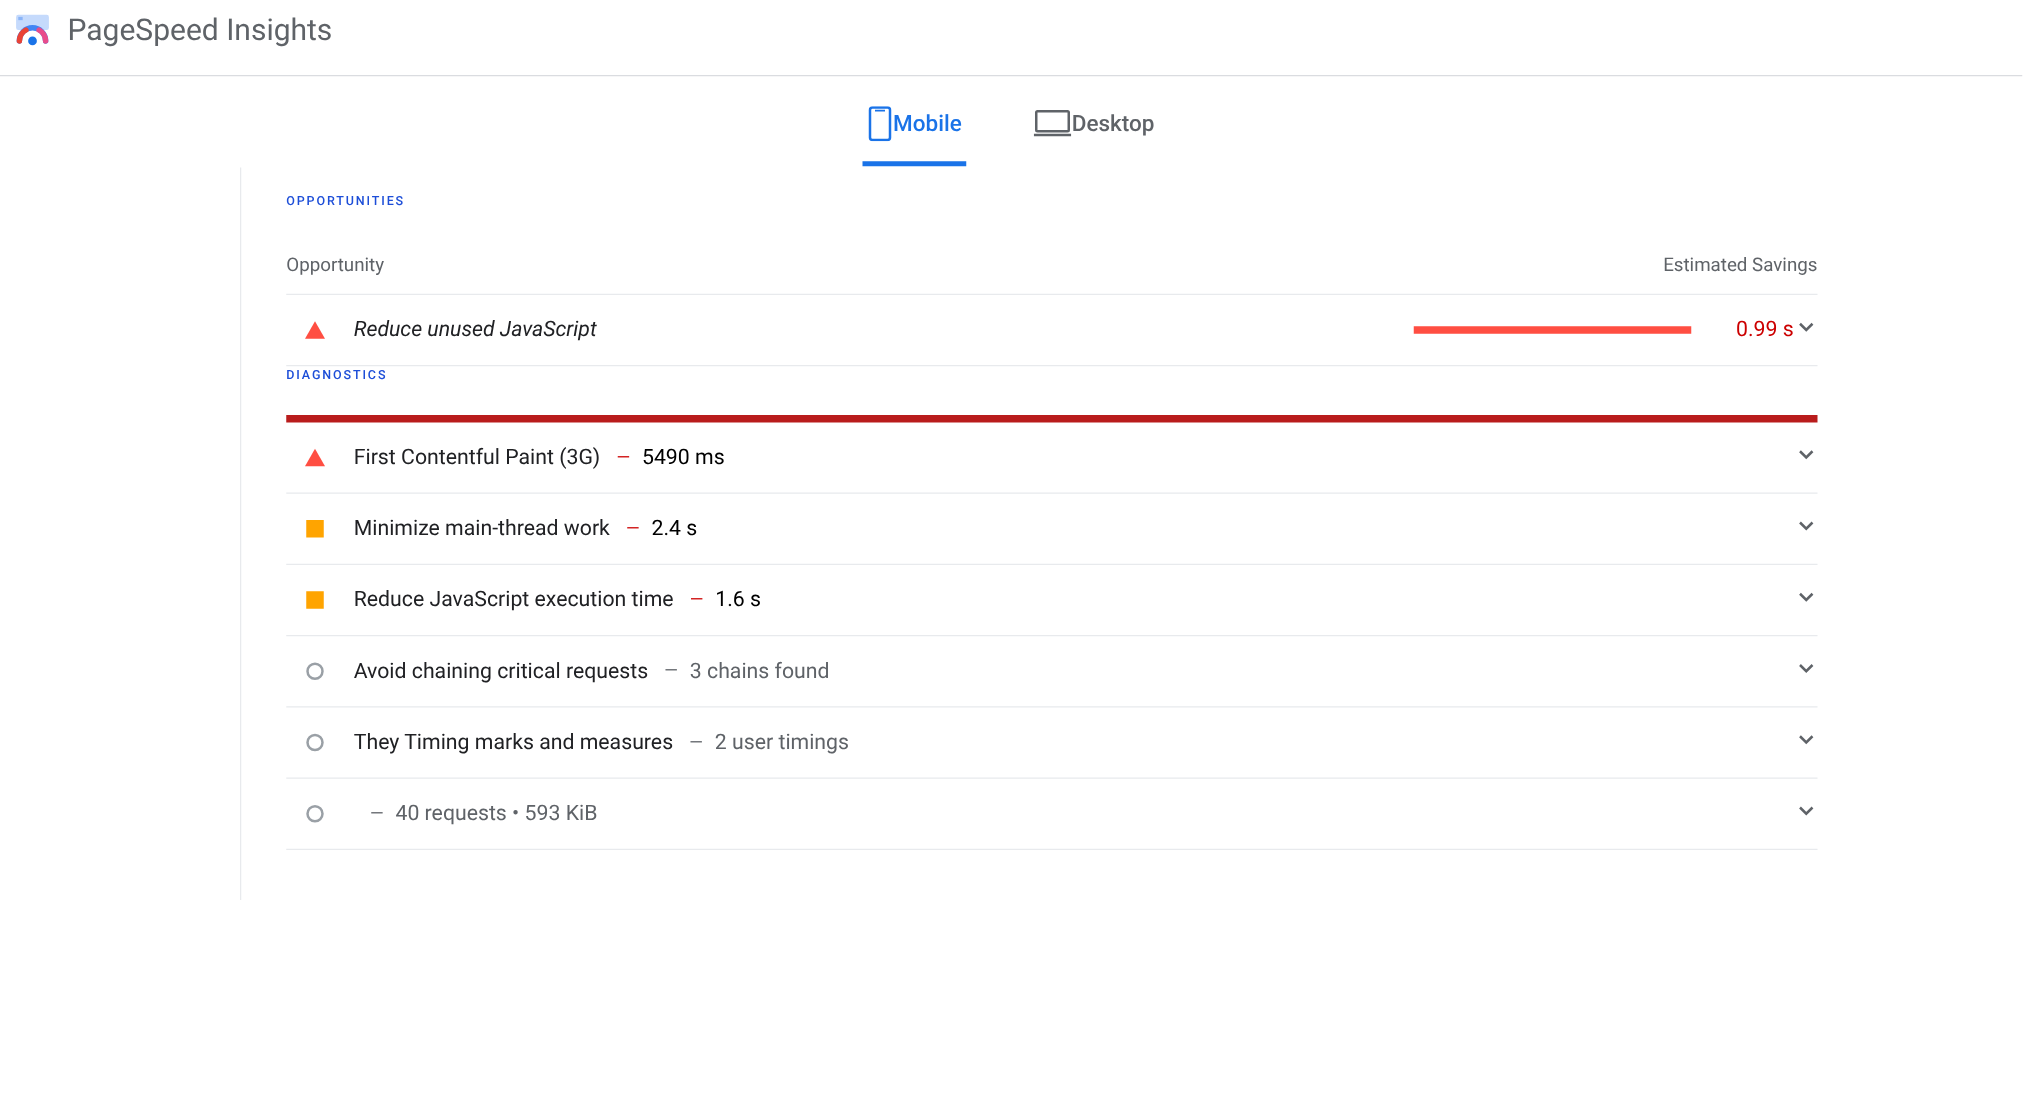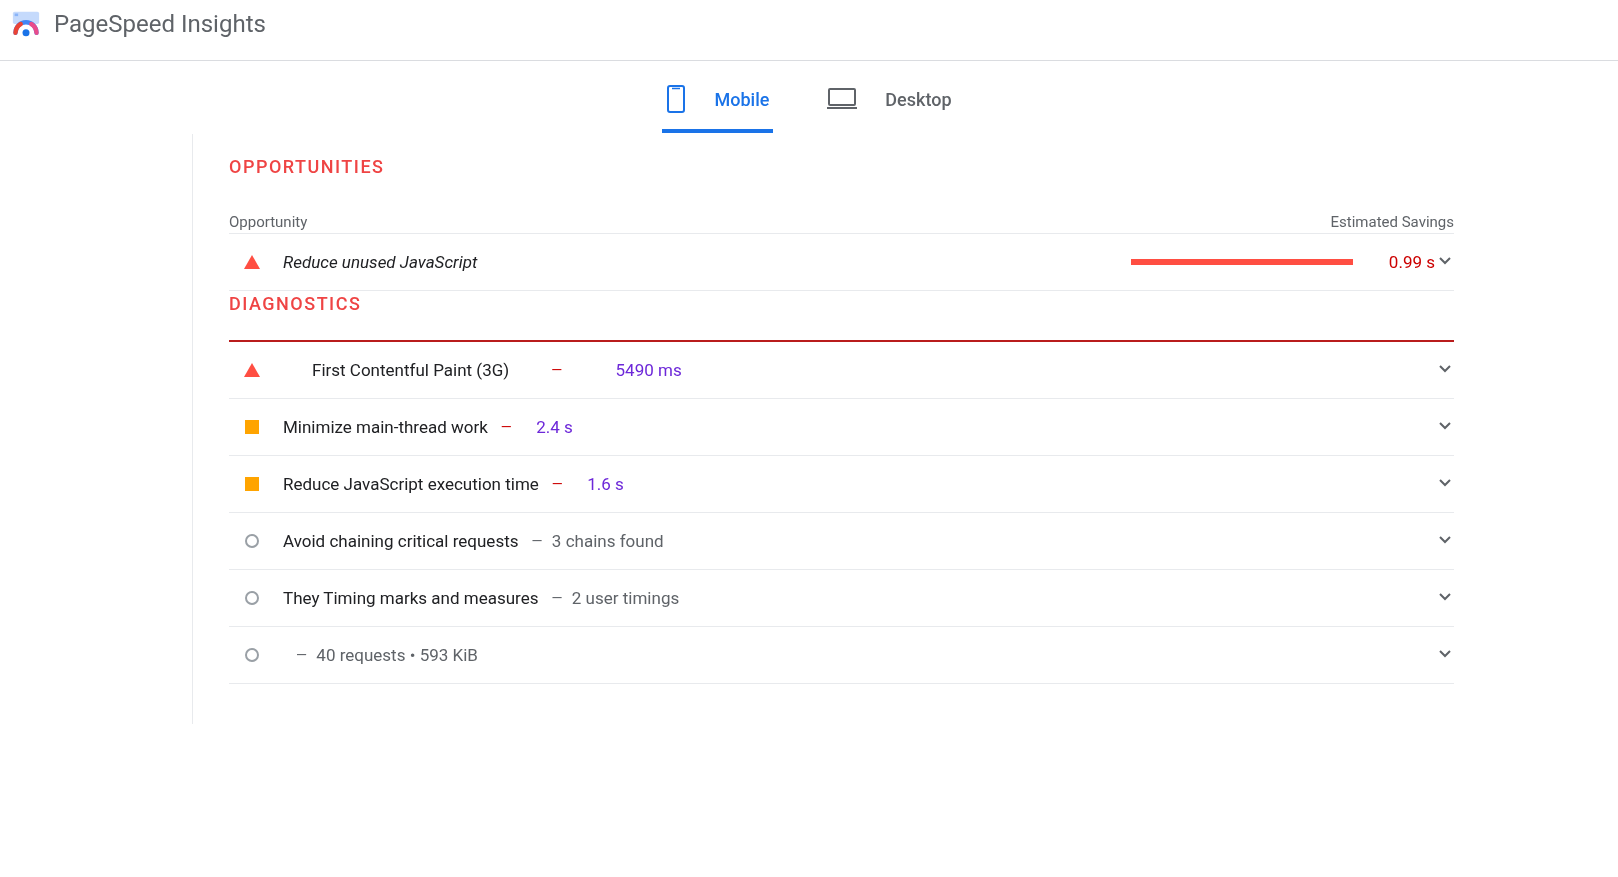--- a/index.html
+++ b/index.html
@@ -31,21 +31,21 @@
 .tabs {
   display: flex;
   justify-content: center;
   gap: 50px;
   padding: 16px 0 0 0;
   border-bottom: 1px solid #fff;
 }
 .tab {
   display: flex;
   align-items: center;
-  gap: 28px;
+  gap: 0;
   padding: 8px 4px 16px 4px;
   cursor: pointer;
   font-size: 18px;
   font-weight: 500;
   color: #5f6368;
   border-bottom: 4px solid transparent;
 }
 .tab.active {
   color: #1a73e8;
   border-bottom-color: #1a73e8;
@@ -57,33 +57,33 @@
 }
 .content {
   max-width: 1270px;
   margin: 0 auto;
   padding: 20px 8px 40px 8px;
   border-left: 1px solid #e8eaed;
   margin-left: 192px;
   padding-left: 36px;
 }
 .section-title {
-  font-size: 18px;
+  font-size: 10px;
   font-weight: 500;
-  color: #ef4444;
+  color: #1d4ed8;
   letter-spacing: 1.5px;
   margin-bottom: 26px;
   margin-top: 2px;
 }
 .col-headers {
   display: flex;
   justify-content: space-between;
   color: #5f6368;
   font-size: 15px;
-  padding: 10px 0 2px 0;
+  padding: 10px 0 14px 0;
   border-bottom: 1px solid #e8eaed;
 }
 .opportunity-row {
   display: flex;
   align-items: center;
   padding: 18px 0;
   border-bottom: 1px solid #e8eaed;
   cursor: pointer;
 }
 .row-icon {
@@ -131,30 +131,30 @@
   color: #1a73e8;
   text-decoration: none;
 }
 .diag-row {
   display: flex;
   align-items: center;
   padding: 18px 0;
   border-bottom: 1px solid #e8eaed;
   cursor: pointer;
 }
-.diag-row:first-of-type { border-top: 2px solid #b91c1c; gap: 29px; }
+.diag-row:first-of-type { border-top: 6px solid #b91c1c; }
 .diag-label {
   font-size: 17px;
   color: #202124;
 }
 .diag-detail {
   font-size: 17px;
   color: #5f6368;
 }
-.diag-detail.red { color: #6d28d9; margin-left: 15px; }
+.diag-detail.red { color: #000000; }
 .spacer { flex: 1; }
 .tri-red {
   width: 0; height: 0;
   border-left: 8px solid transparent;
   border-right: 8px solid transparent;
   border-bottom: 14px solid #ff4e42;
 }
 .sq-orange {
   width: 14px; height: 14px;
   background: #ffa400;

